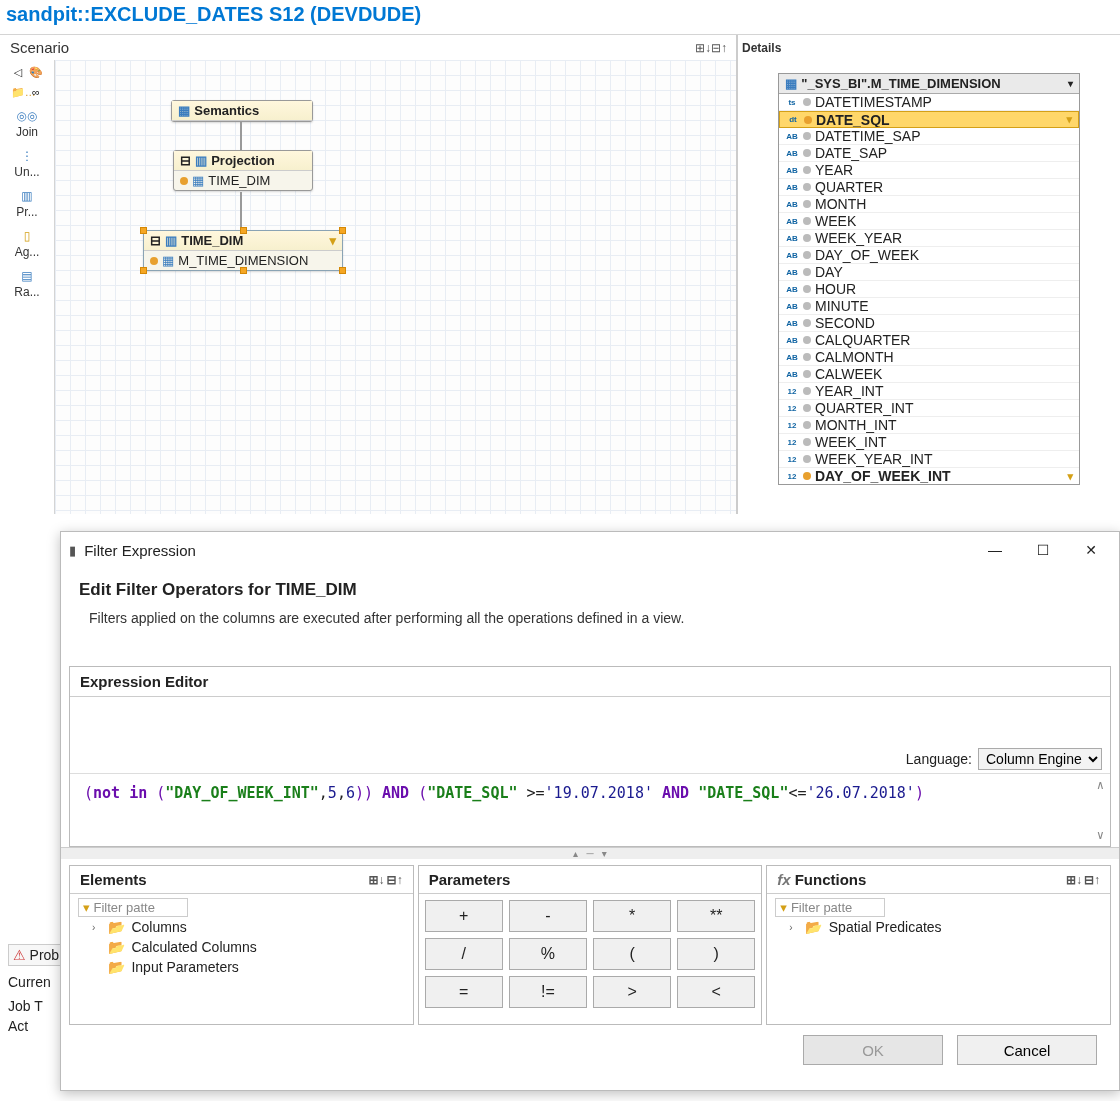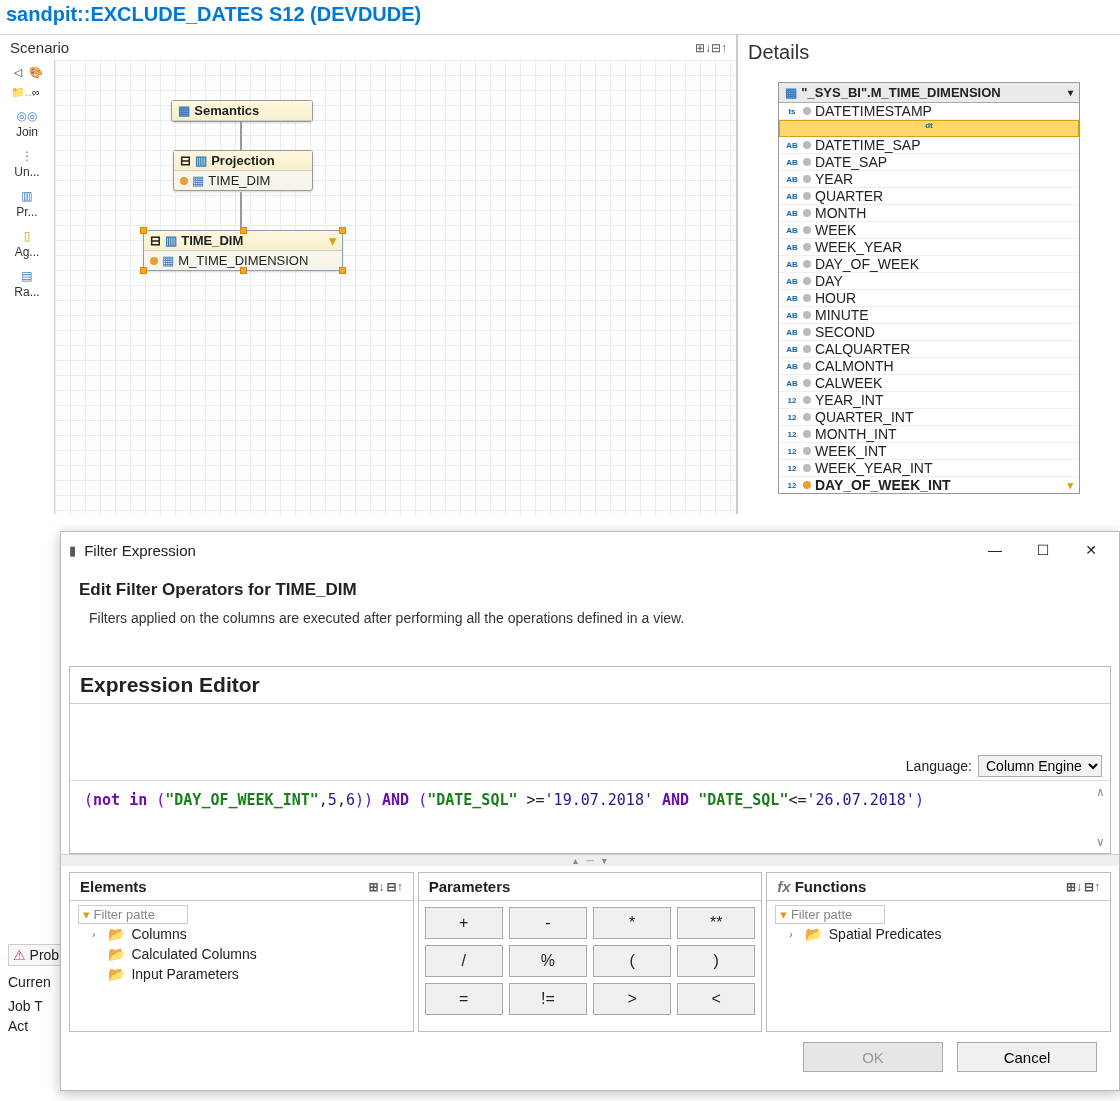--- a/index.html
+++ b/index.html
@@ -18,43 +18,43 @@
 .side-item .icon { width: 18px; height: 18px; display: flex; align-items: center; justify-content: center; }
 .canvas { flex: 1; position: relative; background-image: linear-gradient(#e8edf4 1px,transparent 1px),linear-gradient(90deg,#e8edf4 1px,transparent 1px); background-size: 15px 15px; background-color: #fdfdfd; }
 .node { position: absolute; background: #f7f5eb; border: 1px solid #999; border-radius: 3px; font-size: 13px; box-shadow: 0 1px 2px rgba(0,0,0,0.15); }
 .node .nrow { display: flex; align-items: center; gap: 4px; padding: 2px 6px; }
 .node .nrow.head { background: linear-gradient(#fff7dd,#f7f0ce); border-bottom: 1px solid #ccc; font-weight: 600; }
 .sel-handle { position: absolute; width: 7px; height: 7px; background: #f5a623; border: 1px solid #d48806; }
 .node-semantics { left: 116px; top: 40px; width: 142px; }
 .node-projection { left: 118px; top: 90px; width: 140px; }
 .node-timedim { left: 88px; top: 170px; width: 200px; border: 1px solid #8aa3b4; }
 .details-panel { flex: 1; display: flex; flex-direction: column; }
-.details-panel .panel-header { font-weight: 400; font-size: 20px; padding: 6px 10px 12px; }
+.details-panel .panel-header { font-weight: 700; font-size: 12px; padding: 6px 4px 12px; }
 .col-list-wrap { margin: 6px 40px 0 40px; border: 1px solid #999; }
 .col-list-head { background: #eaeaea; border-bottom: 1px solid #aaa; padding: 2px 6px; font-weight: 600; display: flex; align-items: center; gap: 4px; }
 .col-list-head .dd { margin-left: auto; font-size: 10px; }
 .col-list { max-height: 390px; overflow: hidden; }
 .col-row { display: flex; align-items: center; gap: 4px; padding: 0 6px; height: 17px; font-size: 14px; border-bottom: 1px solid #eee; white-space: nowrap; overflow: hidden; }
 .col-row .type-badge { font-size: 8px; color: #1064a3; font-weight: bold; width: 14px; text-align: center; }
 .col-row .ball { width: 8px; height: 8px; border-radius: 50%; background: #bbb; display: inline-block; }
-.col-row.hl { background: #ffd76a; font-weight: 700; border: 1px solid #d4a017; flex-direction: column; }
+.col-row.hl { background: #ffd76a; font-weight: 700; border: 1px solid #d4a017; }
 .col-row.bold { font-weight: 700; }
 .col-row .ball.orange { background: #e8a02e; }
 .col-row .funnel { margin-left: auto; color: #d4a017; font-size: 11px; }
 .bottom-strip { position: absolute; left: 0; top: 940px; width: 70px; padding: 4px 8px; font-size: 14px; }
 .bottom-strip .tab { border: 1px solid #ccc; padding: 2px 4px; margin-bottom: 6px; background: #f7f7f7; display: flex; gap: 4px; align-items: center; }
 .dialog { position: absolute; left: 60px; top: 531px; width: 1060px; height: 560px; background: #fff; border: 1px solid #bbb; box-shadow: 0 3px 12px rgba(0,0,0,0.25); display: flex; flex-direction: column; }
 .dlg-titlebar { display: flex; align-items: center; gap: 8px; padding: 4px 8px; }
 .dlg-titlebar .spacer { flex: 1; }
 .win-btn { width: 40px; height: 28px; display: flex; align-items: center; justify-content: center; font-size: 14px; }
 .dlg-body { padding: 12px 18px 4px 18px; }
 .dlg-heading { font-size: 17px; font-weight: 600; margin-bottom: 10px; }
 .dlg-desc { font-size: 14px; color: #333; margin-bottom: 36px; padding-left: 10px; }
 .expr-panel { border: 1px solid #bbb; margin: 0 8px; }
-.expr-head { font-weight: 600; padding: 6px 10px; border-bottom: 1px solid #ccc; font-size: 21px; background: #fff; }
+.expr-head { font-weight: 600; padding: 6px 10px; border-bottom: 1px solid #ccc; font-size: 15px; background: #fff; }
 .lang-row { display: flex; justify-content: flex-end; align-items: center; gap: 6px; padding: 3px 8px; border-bottom: 1px solid #ddd; font-size: 14px; margin-top: 48px; }
 .lang-row select { font-size: 14px; padding: 1px 3px; border: 1px solid #aaa; background: #f3f3f3; }
 .expr-text { padding: 10px 14px; font-family: Consolas, monospace; font-size: 15px; background: #fff; min-height: 72px; position: relative; }
 .expr-text .kw { color: #6a0dad; font-weight: 600; }
 .expr-text .col { color: #1a7f1a; font-weight: 600; }
 .expr-text .paren { color: #6a0dad; }
 .expr-text .num { color: #1a1a8f; }
 .expr-text .str { color: #1a1a8f; }
 .expr-text .scroll-down { position: absolute; bottom: 4px; right: 6px; color: #888; font-size: 12px; }
 .expr-text .scroll-up { position: absolute; top: 4px; right: 6px; color: #888; font-size: 12px; }

